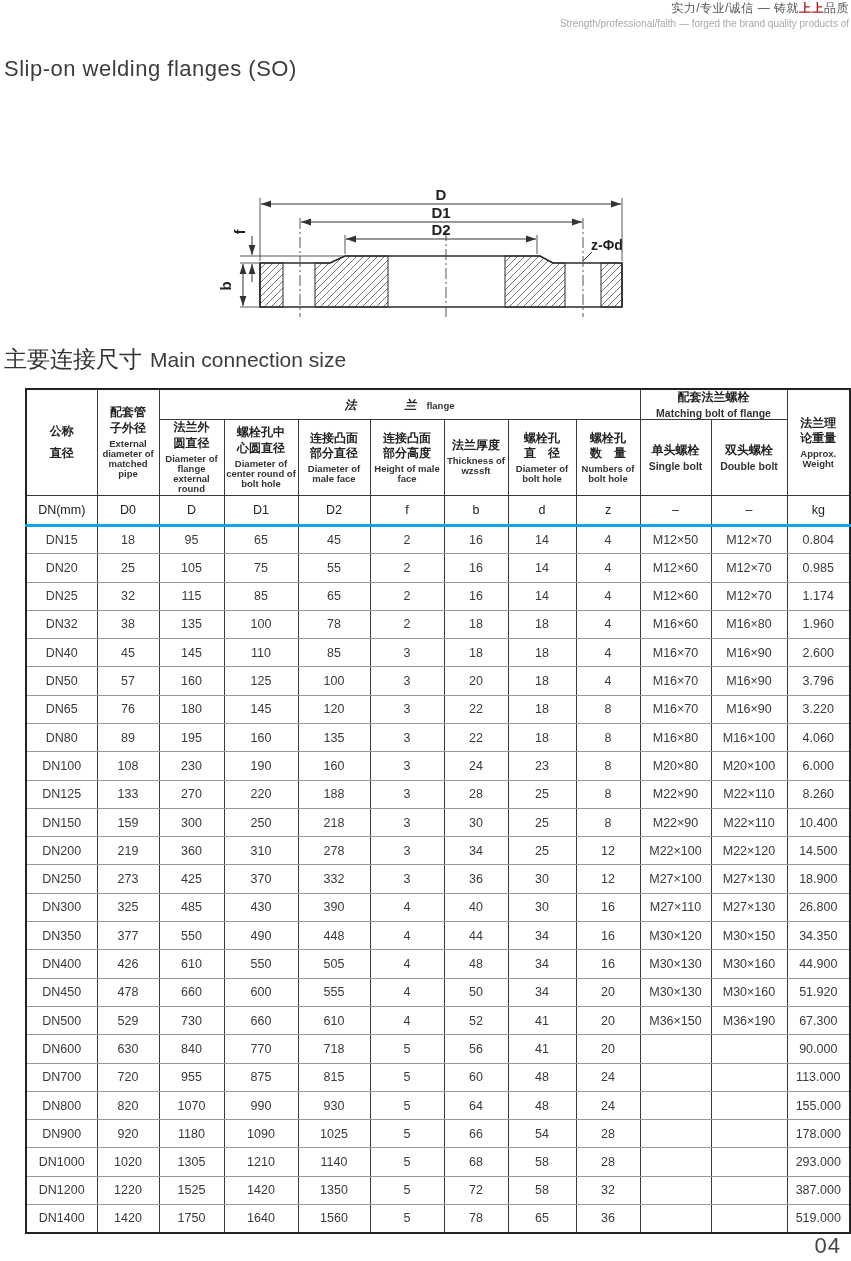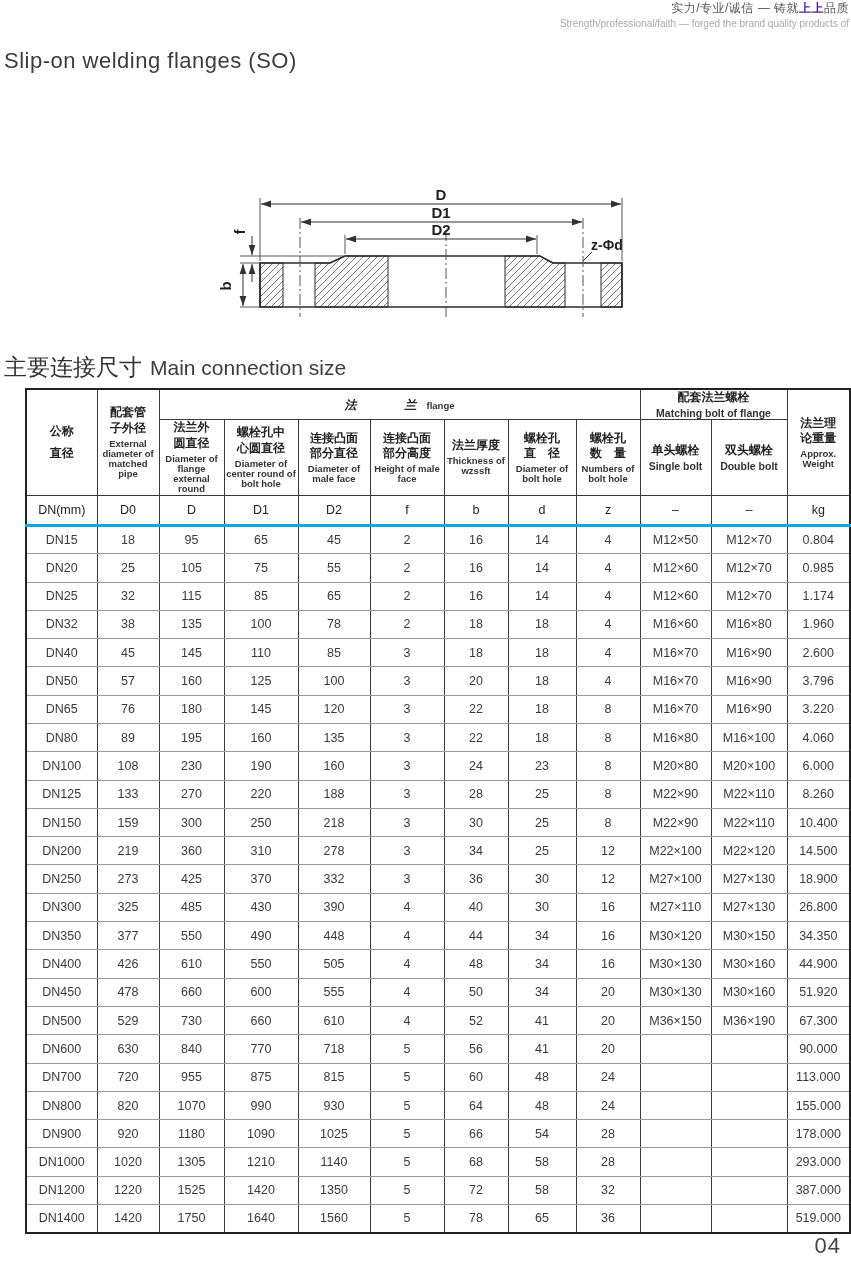--- a/index.html
+++ b/index.html
@@ -4,29 +4,29 @@
 <style>
   * { margin:0; padding:0; box-sizing:border-box; }
   html,body { background:#fff; }
   .page {
     position:relative; width:851px; height:1261px; background:#fff;
     font-family:"Liberation Sans", sans-serif; color:#333; overflow:hidden;
   }
   
   .tagline { position:absolute; top:0; right:2px; text-align:right; }
   .tagline .zh { font-size:12px; color:#555; letter-spacing:.5px; }
-  .tagline .zh b { color:#4c1d95; }
+  .tagline .zh b { color:#b91c1c; }
   .tagline .en { font-size:10px; color:#a9a9a9; margin-top:1px; }
   .tagline .site { font-size:21px; font-style:italic; font-weight:600; color:#3cb4e8; margin-top:3px; letter-spacing:1px; }
   
   .title { position:absolute; left:4px; top:40px; }
   .title .zh { font-size:37px; color:#3c3c3c; letter-spacing:1px; }
-  .title .en { font-size:22px; color:#3c3c3c; margin-top:8px; letter-spacing:.5px; }
+  .title .en { font-size:22px; color:#3c3c3c; margin-top:16px; letter-spacing:.5px; }
   
-  .section { position:absolute; left:4px; top:352px;text-align:center; }
+  .section { position:absolute; left:4px; top:344px;text-align:center; }
   .section .zh { font-size:23px; color:#333; }
   .section .en { font-size:21px; color:#3c3c3c; margin-left:8px; }
   
   .drawing { position:absolute; left:200px; top:182px; }
   
   table.spec {
     position:absolute; left:25px; top:388px; width:824px;
     border-collapse:collapse; table-layout:fixed;
     border:2px solid #222;
   }

